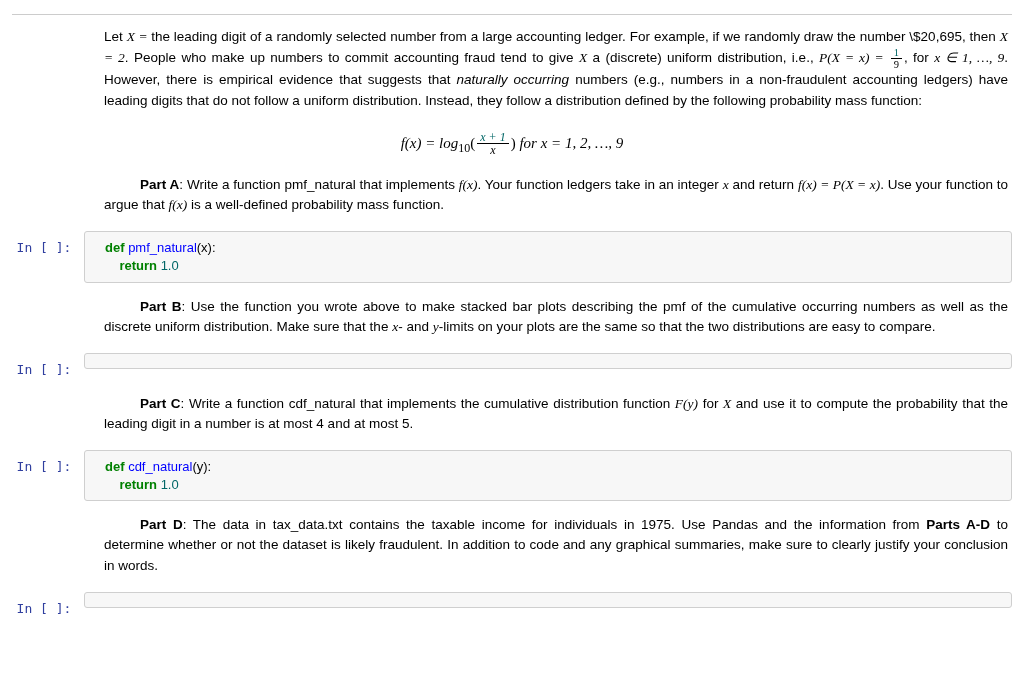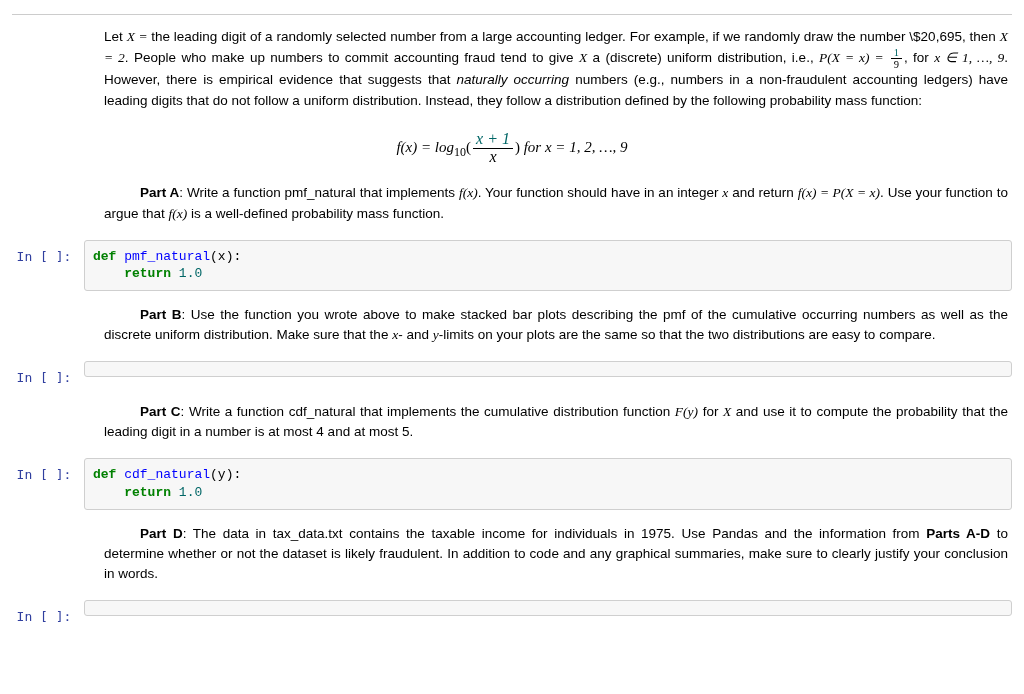--- a/index.html
+++ b/index.html
@@ -21,21 +21,21 @@
   .formula {
     text-align: center;
     font-family: "Times New Roman", serif;
     font-size: 15px;
     margin: 10px 0 14px 0;
   }
   .frac {
     display: inline-block;
     vertical-align: middle;
     text-align: center;
-    font-size: 16px;
+    font-size: 12px;
     line-height: 1.05;
     margin: 0 2px;
   }
   .frac .num { display:block; border-bottom:1px solid #000; padding:0 3px; }
   .frac .den { display:block; padding:0 3px; }
   .frac-s { font-size: 10.5px; }
   .sub { font-size: 12px; vertical-align: sub; }
   b.part { font-weight: bold; padding-left: 36px; }
 
   .cell { display:flex; align-items:flex-start; margin: 6px 0 10px 0; }
@@ -44,22 +44,22 @@
     font-family: monospace; font-size: 13px;
     color: #303F9F; text-align: center;
     padding: 7px 8px 0 0;
     white-space: nowrap;
   }
   .code-wrap {
     flex: 1;
     border: 1px solid #cfcfcf;
     border-radius: 3px;
     background: #f7f7f7;
-    padding: 7px 8px;
-    font-family: Liberation Mono, monospace;
+    padding: 7px 20px;
+    font-family: Liberation Sans, sans-serif;
     font-size: 13px;
     line-height: 1.35;
     white-space: pre;
     overflow: hidden;
   }
   .empty-code { min-height: 16px; background: #f7f7f7; }
   .kw { color: #008000; font-weight: bold; }
   .fn { color: #0000ff; }
   .num { color: #006666; }
 </style>
@@ -75,21 +75,21 @@
       <span>Let </span><span class="mi">X = </span><span> the leading digit of a randomly selected number from a large accounting ledger. For example, if we randomly draw the number \$20,695, then </span><span class="mi">X = 2</span><span>. People who make up numbers to commit accounting fraud tend to give </span><span class="mi">X</span><span> a (discrete) uniform distribution, i.e., </span><span class="mi">P(X = x) = </span><span class="frac frac-s"><span class="num mn">1</span><span class="den mn">9</span></span><span>, for </span><span class="mi">x ∈ 1, …, 9</span><span>. However, there is empirical evidence that suggests that </span><i>naturally occurring</i><span> numbers (e.g., numbers in a non-fraudulent accounting ledgers) have leading digits that do not follow a uniform distribution. Instead, they follow a distribution defined by the following probability mass function:</span>
     </p>
   </div>
 
   <div class="formula">
     <span class="mi">f(x) = log</span><span class="sub mn">10</span><span class="mn">(</span><span class="frac"><span class="num mi">x + 1</span><span class="den mi">x</span></span><span class="mn">)</span><span class="mi">   for x = 1, 2, …, 9</span>
   </div>
 
   <div class="text-cell">
     <p>
-      <b class="part">Part A</b><span>: Write a function pmf_natural that implements </span><span class="mi">f(x)</span><span>. Your function should have in an integer </span><span class="mi">x</span><span> and return </span><span class="mi">f(x) = P(X = x)</span><span>. Use your function to argue that </span><span class="mi">f(x)</span><span> is a well-defined probability mass function.</span>
+      <b class="part">Part A</b><span>: Write a function pmf_natural that implements </span><span class="mi">f(x)</span><span>. Your function ledgers take in an integer </span><span class="mi">x</span><span> and return </span><span class="mi">f(x) = P(X = x)</span><span>. Use your function to argue that </span><span class="mi">f(x)</span><span> is a well-defined probability mass function.</span>
     </p>
   </div>
 
   <div class="cell">
     <div class="prompt">In [ ]:</div>
     <div class="code-wrap"><span class="kw">def</span> <span class="fn">pmf_natural</span><span>(x):</span>
 <span>    </span><span class="kw">return</span><span class="num"> 1.0</span></div>
   </div>
 
   <div class="text-cell">

